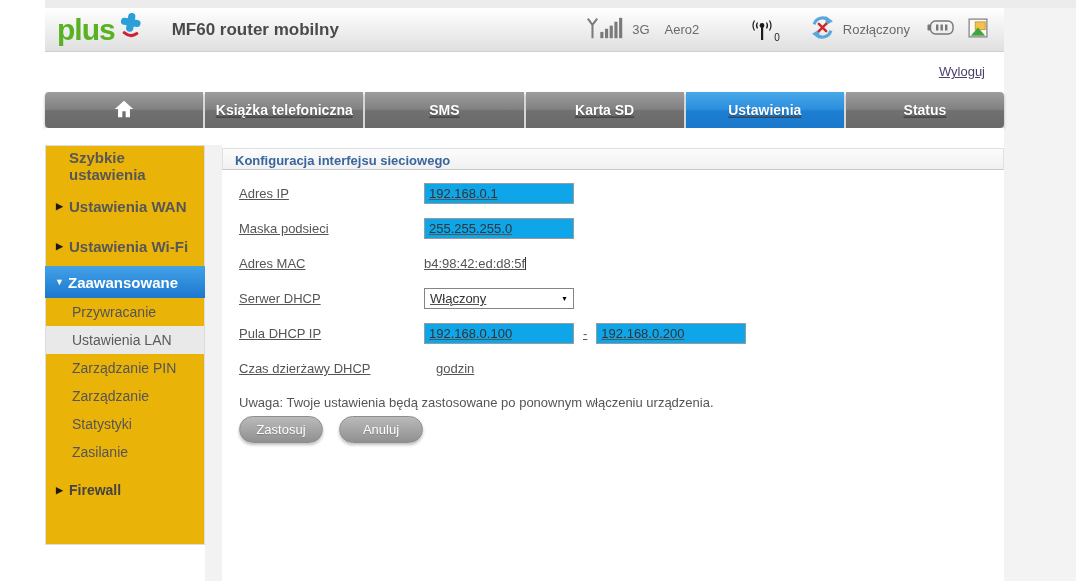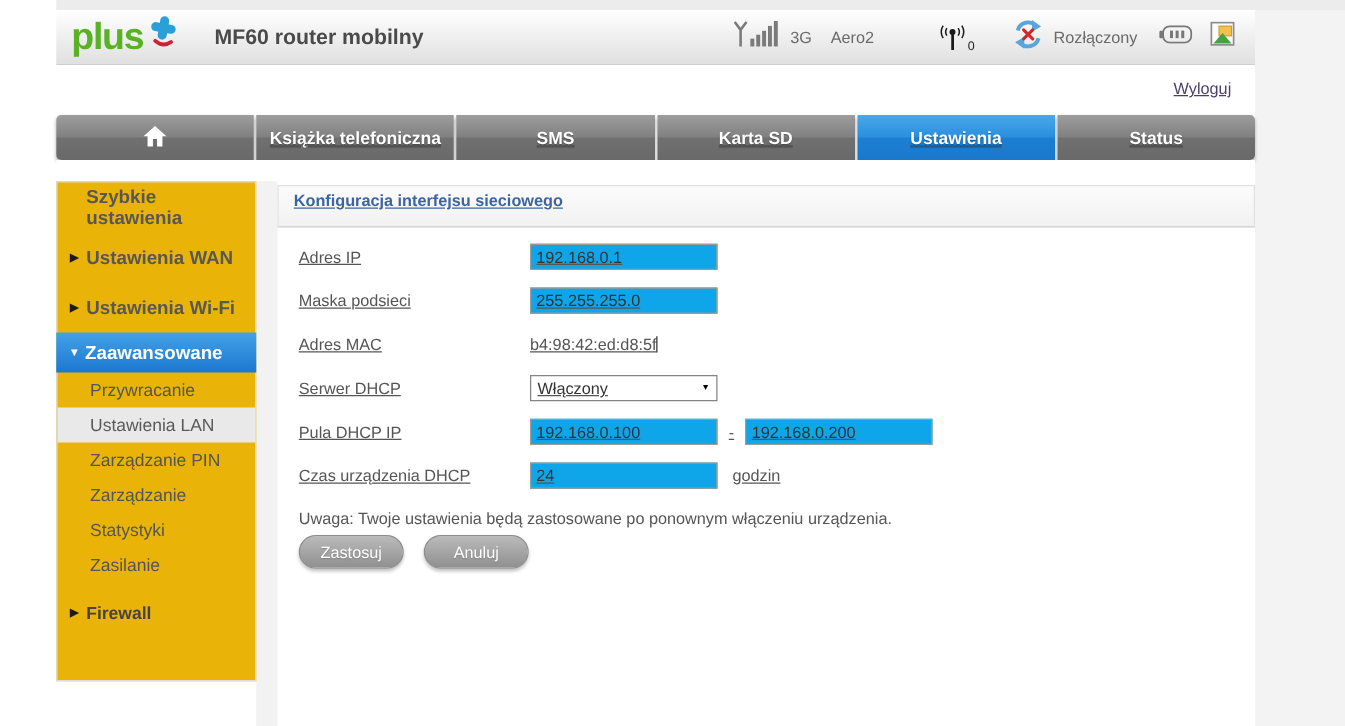--- a/index.html
+++ b/index.html
@@ -73,24 +73,24 @@
   .sub-item {
     height:28px; line-height:28px; padding-left:26px;
     font-size:14px; color:#555; cursor:pointer;
   }
   .sub-item.selected { background:#e9e9e9; color:#5a5a5a; }
   .side-item.firewall { height:36px; margin-top:6px; font-size:14px; color:#444; }
 
   
   .main { position:absolute; left:177px; top:20px; width:782px; }
   .panel-header {
-    height:34px; line-height:24px; padding-left:12px;
+    height:22px; line-height:24px; padding-left:12px;
     border:1px solid #e0e0e0; border-bottom-color:#c9c9c9;
     background:linear-gradient(#fcfcfc, #f1f1f1);
-    color:#3a659e; font-size:13px; font-weight:bold;text-decoration:underline;
+    color:#3a659e; font-size:13px; font-weight:bold;
   }
   .form { padding-left:17px; padding-top:13px; }
   .row { display:flex; align-items:center; height:21px; margin-bottom:14px;text-decoration:underline; }
   .row .lbl { width:185px; font-size:13px; color:#555; flex:0 0 185px; }
   .txt {
     width:150px; height:21px; border:1px solid #9a9a9a; background:#0ea5e9;
     font-size:13px; color:#333; padding:0 4px; font-family:inherit;
   }
   .plain-value { font-size:13px; color:#555; }
   .caret { display:inline-block; width:1px; height:13px; background:#333; vertical-align:-2px; }
@@ -271,22 +271,21 @@
       </div>
 
       <div class="row">
         <span class="lbl">Pula DHCP IP</span>
         <input class="txt" type="text" value="192.168.0.100" style="">
         <span class="dash">-</span>
         <input class="txt" type="text" value="192.168.0.200" style="">
       </div>
 
       <div class="row">
-        <span class="lbl">Czas urządzenia DHCP</span>
-        <input class="txt" type="text" value="24" style="">
+        <span class="lbl">Czas dzierżawy DHCP</span>
         <span class="unit">godzin</span>
       </div>
 
       <div class="note">Uwaga: Twoje ustawienia będą zastosowane po ponownym włączeniu urządzenia.</div>
 
       <div class="buttons">
         <button class="btn">Zastosuj</button>
         <button class="btn">Anuluj</button>
       </div>
     </div>

